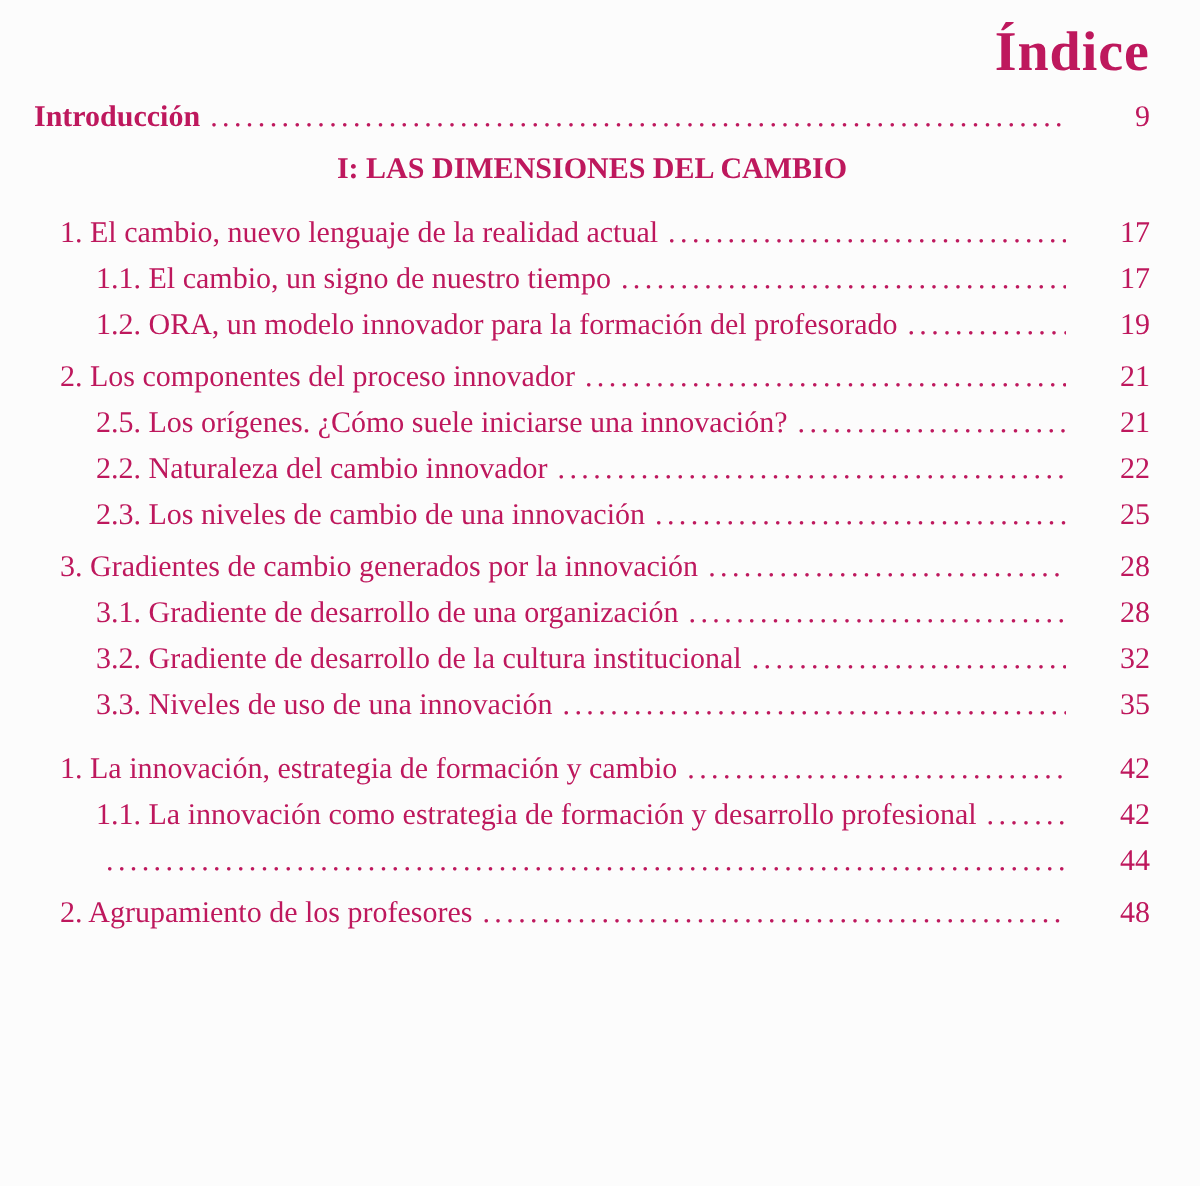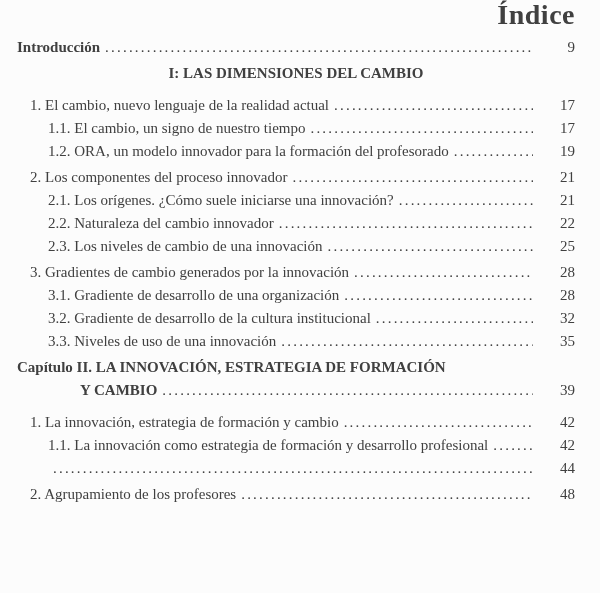--- a/index.html
+++ b/index.html
@@ -1,24 +1,24 @@
 <!DOCTYPE html>
 <html><head>
 <meta charset="utf-8">
 <style>
   html, body { margin: 0; padding: 0; background: #ffffff; }
   .page {
     width: 600px;
     height: 593px;
     box-sizing: border-box;
     background: #fcfcfc;
-    color: #404040;
+    color: #be185d;
     font-family: "Liberation Serif", "DejaVu Serif", serif;
     font-size: 15px;
-    padding: 0 25px 0 17px;
+    padding: 12px 25px 0 17px;
     overflow: hidden;
   }
   .title {
     font-size: 28px;
     font-weight: bold;
     text-align: right;
     line-height: 30px;
     margin-bottom: 6px;
     letter-spacing: 0.5px;
   }
@@ -91,21 +91,21 @@
       </div>
       <div class="toc-row lv1 sp-sm">
         <div class="flexline">
           <span class="label">2. Los componentes del proceso innovador</span>
           <span class="dots"></span>
           <span class="pagenum">21</span>
         </div>
       </div>
       <div class="toc-row lv2">
         <div class="flexline">
-          <span class="label">2.1. Los orígenes. ¿Cómo suele iniciarse una innovación?</span>
+          <span class="label">2.5. Los orígenes. ¿Cómo suele iniciarse una innovación?</span>
           <span class="dots"></span>
           <span class="pagenum">21</span>
         </div>
       </div>
       <div class="toc-row lv2">
         <div class="flexline">
           <span class="label">2.2. Naturaleza del cambio innovador</span>
           <span class="dots"></span>
           <span class="pagenum">22</span>
         </div>
@@ -138,30 +138,20 @@
           <span class="pagenum">32</span>
         </div>
       </div>
       <div class="toc-row lv2">
         <div class="flexline">
           <span class="label">3.3. Niveles de uso de una innovación</span>
           <span class="dots"></span>
           <span class="pagenum">35</span>
         </div>
       </div>
-      <div class="toc-row lv0 bold sp-sm">
-        <div class="flexline">
-          <span class="label">Capítulo II. LA INNOVACIÓN, ESTRATEGIA DE FORMACIÓN</span>
-        </div>
-        <div class="flexline">
-          <span class="label label2-indent">Y CAMBIO</span>
-          <span class="dots"></span>
-          <span class="pagenum">39</span>
-        </div>
-      </div>
       <div class="toc-row lv1 sp-lg">
         <div class="flexline">
           <span class="label">1. La innovación, estrategia de formación y cambio</span>
           <span class="dots"></span>
           <span class="pagenum">42</span>
         </div>
       </div>
       <div class="toc-row lv2">
         <div class="flexline">
           <span class="label">1.1. La innovación como estrategia de formación y desarrollo profesional</span>

